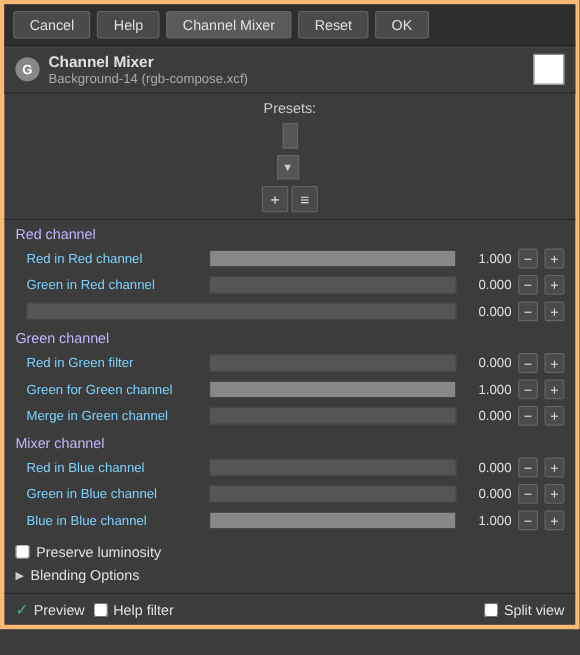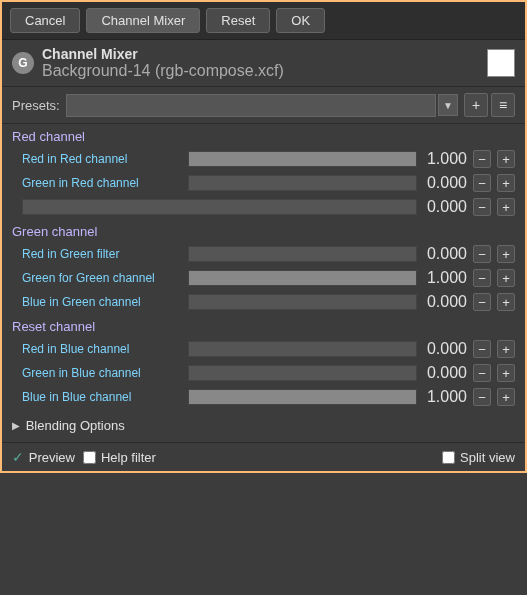--- a/index.html
+++ b/index.html
@@ -6,21 +6,21 @@
     body {
       background: #3c3c3c;
       font-family: sans-serif;
       font-size: 13px;
       color: #e0e0e0;
       width: 527px;
       min-height: 595px;
     }
     .window {
       background: #3c3c3c;
-      border: 2px solid #fdba74;
+      border: 4px solid #fdba74;
       width: 527px;
     }
     .toolbar {
       display: flex;
       background: #2e2e2e;
       padding: 6px 8px;
       gap: 6px;
       border-bottom: 1px solid #222;
     }
     .toolbar button {
@@ -43,33 +43,34 @@
       width: 22px; height: 22px;
       background: #888;
       border-radius: 50%;
       display: flex; align-items: center; justify-content: center;
       font-weight: bold; font-size: 12px; color: #fff;
       margin-right: 8px;
       flex-shrink: 0;
     }
     .header-title { flex: 1; }
     .header-title .title { font-weight: bold; font-size: 14px; }
-    .header-title .subtitle { font-size: 16px; color: #aaa; }
+    .header-title .subtitle { font-size: 12px; color: #aaa; }
     .header-preview {
       width: 28px; height: 28px;
       background: #fff;
       border: 1px solid #888;
       flex-shrink: 0;
     }
     .presets-row {
       display: flex;
       align-items: center;
       padding: 6px 10px;
       gap: 6px;
       border-bottom: 1px solid #2a2a2a;
+      flex-direction: column;
     }
     .presets-label { color: #ccc; }
     .presets-select {
       flex: 1;
       background: #555;
       border: 1px solid #666;
       color: #e0e0e0;
       padding: 3px 6px;
       font-size: 13px;
       appearance: none;
@@ -124,21 +125,21 @@
       overflow: hidden;
     }
     .channel-slider-fill {
       height: 100%;
       background: #888;
     }
     .channel-value {
       width: 44px;
       text-align: right;
       color: #e0e0e0;
-      font-size: 16px;
+      font-size: 12px;
       flex-shrink: 0;
     }
     .channel-btn {
       background: #4a4a4a;
       border: 1px solid #666;
       color: #e0e0e0;
       width: 18px; height: 18px;
       display: flex; align-items: center; justify-content: center;
       cursor: pointer;
       font-size: 13px;
@@ -180,20 +181,21 @@
     .footer label { display: flex; align-items: center; gap: 5px; cursor: pointer; }
     .check-icon { color: #5a9; font-size: 14px; }
   </style>
 </head>
 <body>
 
 <div class="window">
 
   <div class="toolbar">
     <button>Cancel</button>
+    <button>Help</button>
     <button style="background:#5a5a5a;">Channel Mixer</button>
     <button>Reset</button>
     <button>OK</button>
   </div>
 
   <div class="header">
     <div class="header-icon">
       <span>G</span>
     </div>
     <div class="header-title">
@@ -263,31 +265,31 @@
       <div class="channel-row">
       <span class="channel-row-label">Green for Green channel</span>
       <div class="channel-slider">
         <div class="channel-slider-fill" style="width:100%"></div>
       </div>
       <span class="channel-value">1.000</span>
       <button class="channel-btn">−</button>
       <button class="channel-btn">+</button>
     </div>
       <div class="channel-row">
-      <span class="channel-row-label">Blue in Green channel</span>
-      <div class="channel-slider">
-        <div class="channel-slider-fill" style="width:0%"></div>
-      </div>
-      <span class="channel-value">0.000</span>
-      <button class="channel-btn">−</button>
-      <button class="channel-btn">+</button>
-    </div>
-    </div>
-
-  <div class="section-label">Reset channel</div>
+      <span class="channel-row-label">Merge in Green channel</span>
+      <div class="channel-slider">
+        <div class="channel-slider-fill" style="width:0%"></div>
+      </div>
+      <span class="channel-value">0.000</span>
+      <button class="channel-btn">−</button>
+      <button class="channel-btn">+</button>
+    </div>
+    </div>
+
+  <div class="section-label">Mixer channel</div>
 
   <div id="blue-rows">
       <div class="channel-row">
       <span class="channel-row-label">Red in Blue channel</span>
       <div class="channel-slider">
         <div class="channel-slider-fill" style="width:0%"></div>
       </div>
       <span class="channel-value">0.000</span>
       <button class="channel-btn">−</button>
       <button class="channel-btn">+</button>
@@ -306,20 +308,24 @@
       <div class="channel-slider">
         <div class="channel-slider-fill" style="width:100%"></div>
       </div>
       <span class="channel-value">1.000</span>
       <button class="channel-btn">−</button>
       <button class="channel-btn">+</button>
     </div>
     </div>
 
   <div class="bottom-options">
+    <div class="preserve-row">
+      <input type="checkbox" id="preserve" style="">
+      <label for="preserve">Preserve luminosity</label>
+    </div>
     <div class="blending-row">
       <span class="blending-arrow">▶</span>
       <span>Blending Options</span>
     </div>
   </div>
 
   <div class="footer">
     <div class="footer-left">
       <label>
         <span class="check-icon">✓</span>

